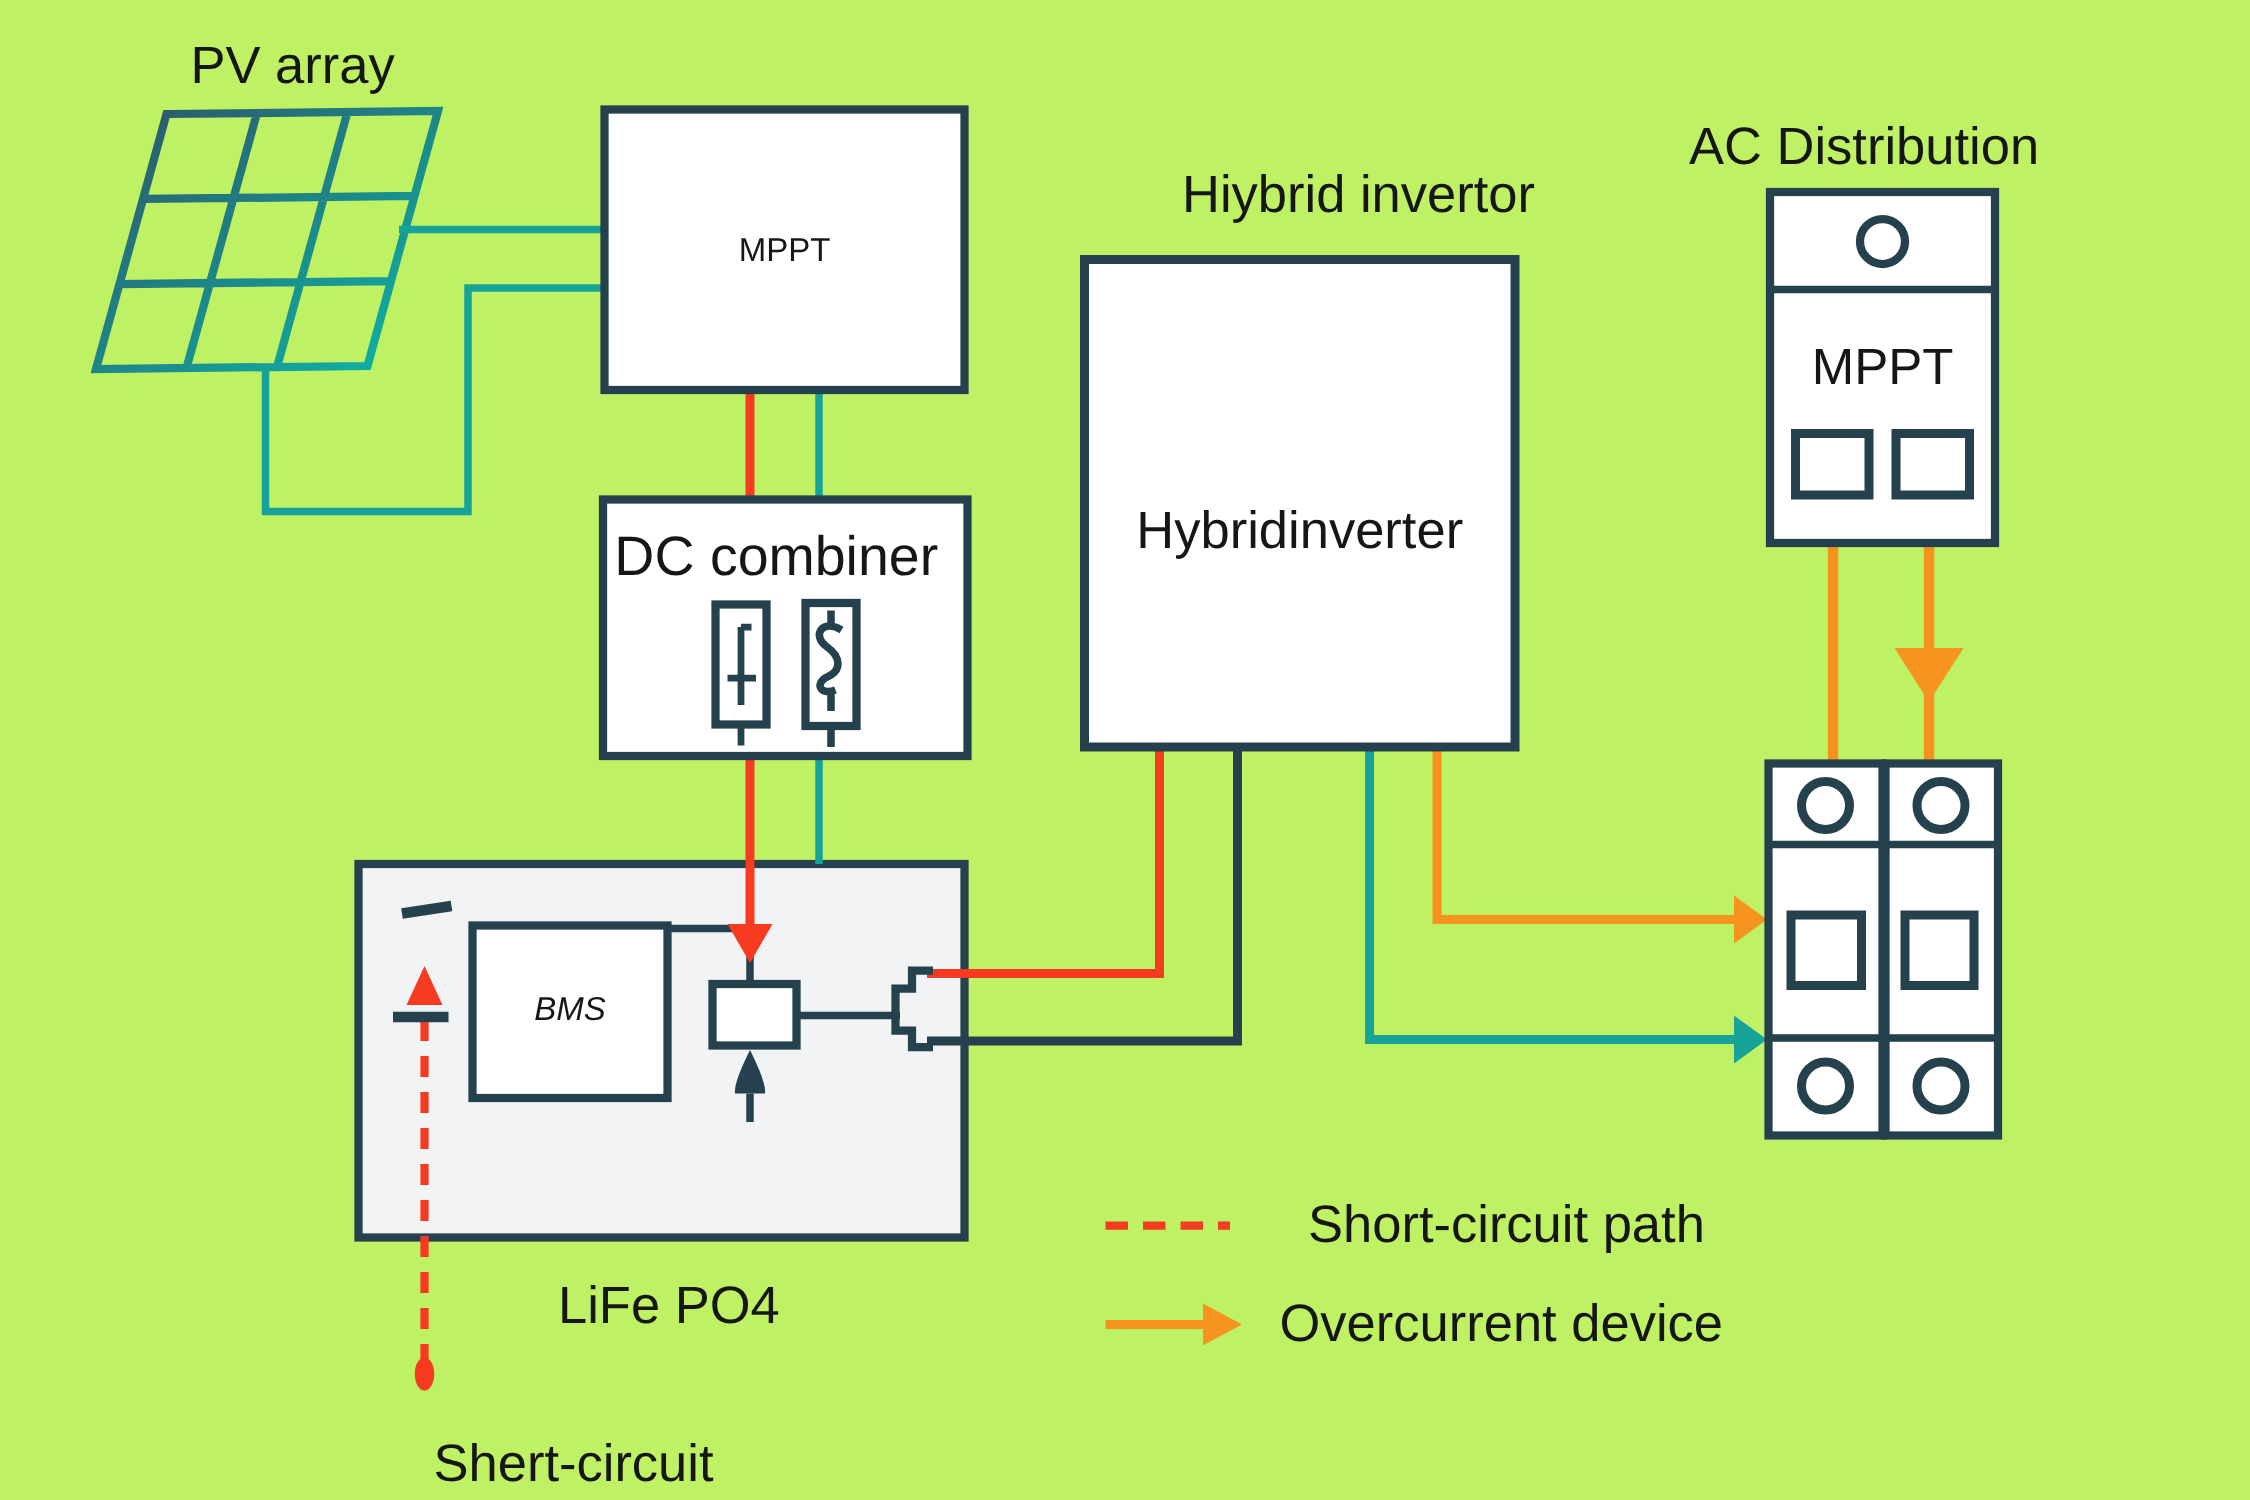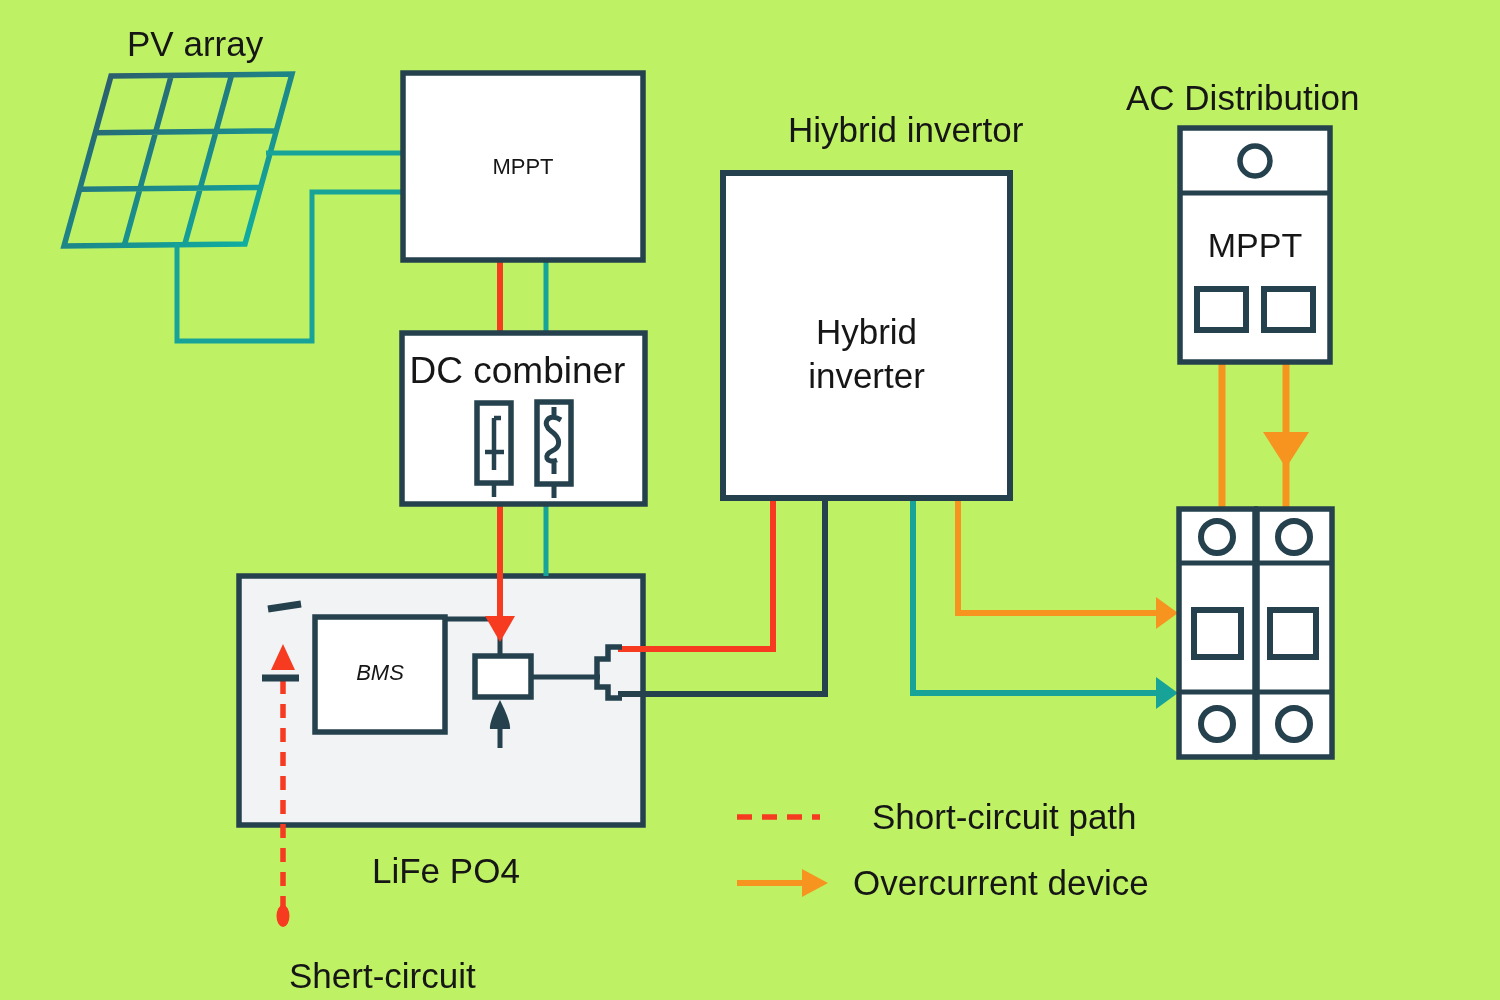--- a/index.html
+++ b/index.html
@@ -13,21 +13,21 @@
   html,body{margin:0;padding:0;background:#ffffff;}
   .canvas{
     position:relative;width:1500px;height:1000px;background:#bef264;
     font-family:"Liberation Sans",sans-serif;color:var(--text);overflow:hidden;
   }
   .canvas svg{position:absolute;left:0;top:0;}
   .label{position:absolute;white-space:nowrap;font-size:35px;line-height:1.15;color:var(--text);}
   .label.center{text-align:center;}
   .boxtext{position:absolute;display:flex;align-items:center;justify-content:center;
            font-size:22px;color:var(--text);}
-  .inv-text{flex-direction:column;padding-top:18px;font-size:35px;line-height:1.24;}
+  .inv-text{flex-direction:row;padding-top:18px;font-size:35px;line-height:1.24;}
   
   .s-teal{stroke:var(--teal);}
   .s-dark{stroke:var(--dark);}
   .s-red{stroke:var(--red);}
   .s-orange{stroke:var(--orange);}
   .f-none{fill:none;}
   .f-white{fill:#ffffff;}
   .f-red{fill:var(--red);}
   .f-teal{fill:var(--teal);}
   .f-orange{fill:var(--orange);}

